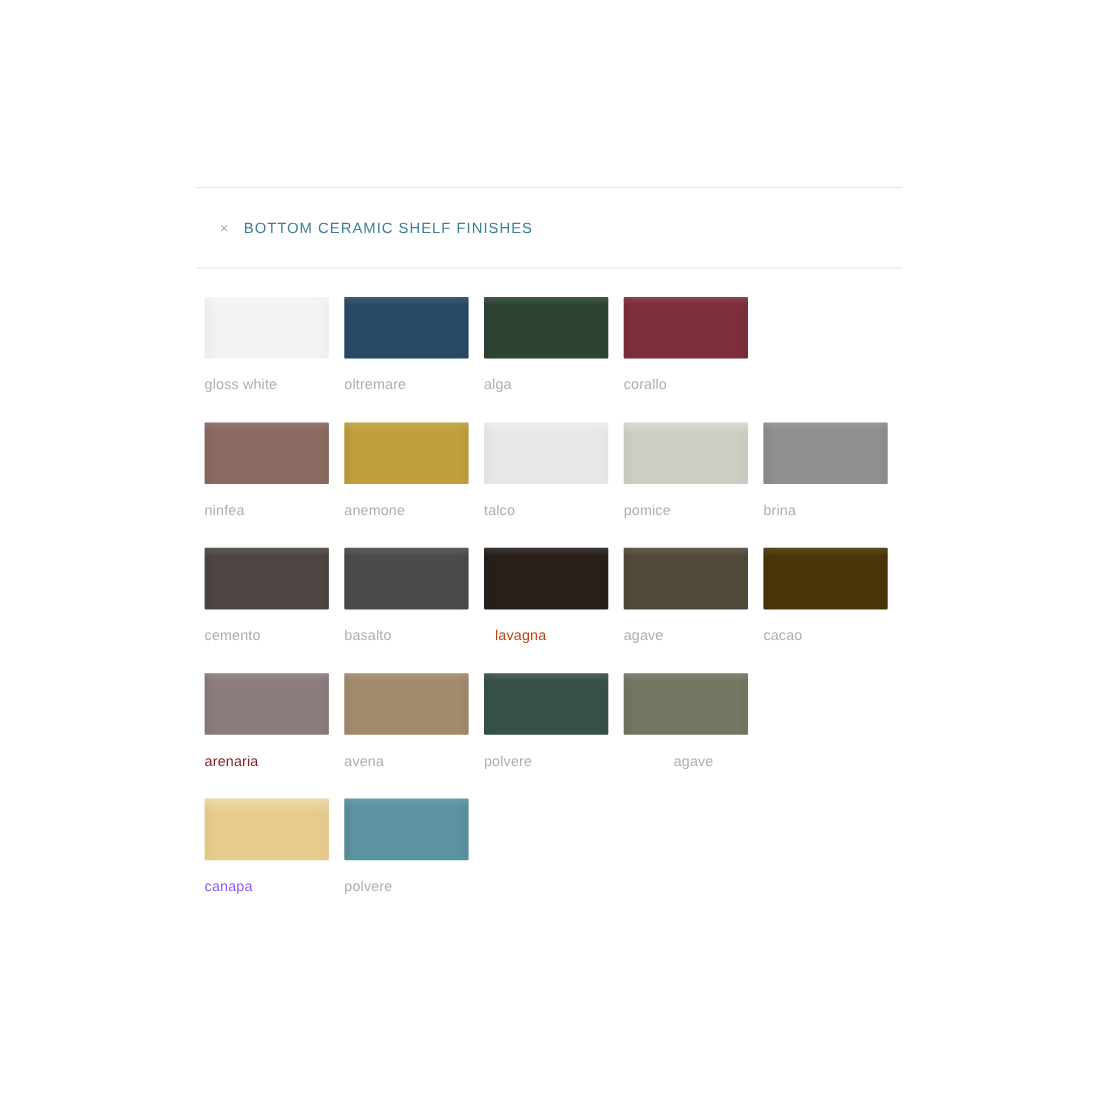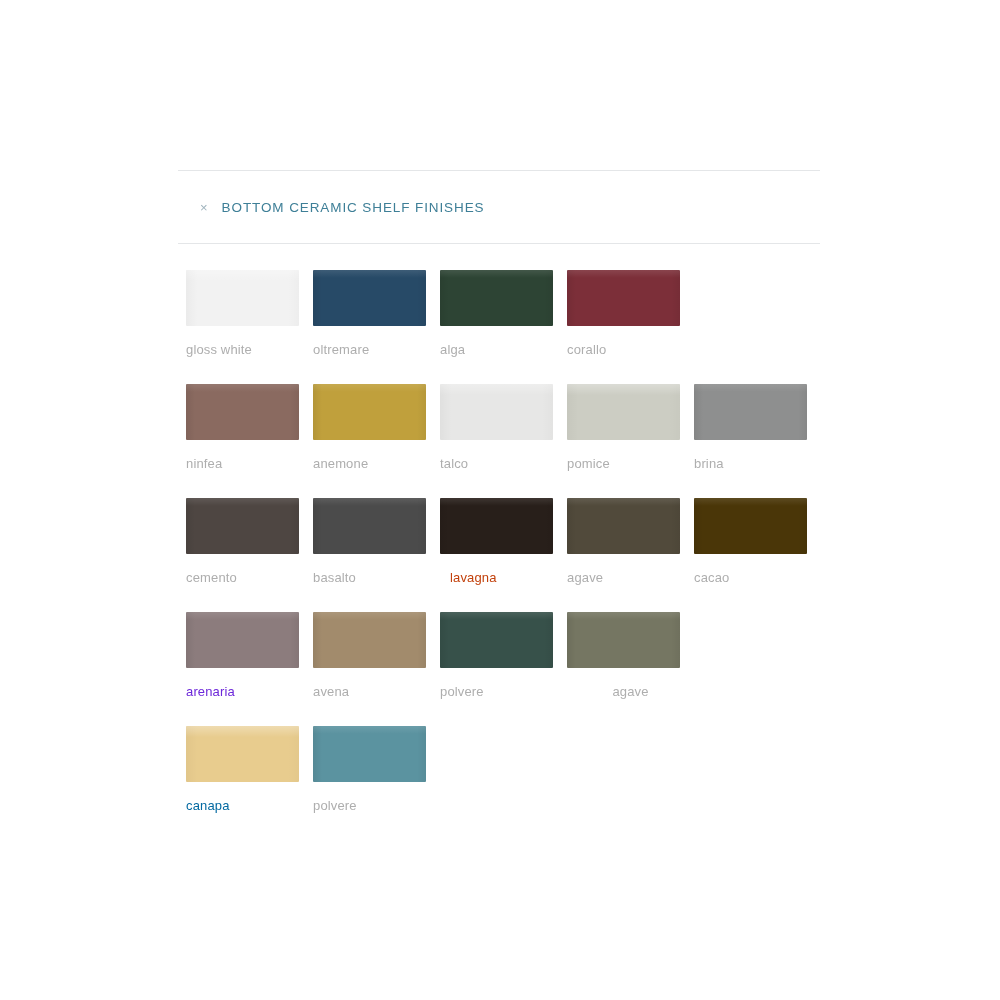--- a/index.html
+++ b/index.html
@@ -200,40 +200,40 @@
       </div>
       <div class="swatch-cell">
         <div class="swatch-chip" style="background-color: rgb(74, 54, 8);"></div>
         <div class="swatch-label" style="color: rgb(174, 174, 174);">cacao</div>
       </div>
     </div>
 
     <div class="swatch-row">
       <div class="swatch-cell">
         <div class="swatch-chip" style="background-color: rgb(140, 124, 125);"></div>
-        <div class="swatch-label" style="color: #6d28d9;">arenaria</div>
+        <div class="swatch-label" style="color: #7f1d1d;">arenaria</div>
       </div>
       <div class="swatch-cell">
         <div class="swatch-chip" style="background-color: rgb(162, 139, 108);"></div>
         <div class="swatch-label" style="color: rgb(174, 174, 174);">avena</div>
       </div>
       <div class="swatch-cell">
         <div class="swatch-chip" style="background-color: rgb(55, 81, 74);"></div>
         <div class="swatch-label" style="color: rgb(174, 174, 174);">polvere</div>
       </div>
       <div class="swatch-cell">
         <div class="swatch-chip" style="background-color: rgb(117, 118, 98);"></div>
         <div class="swatch-label" style="color: rgb(174, 174, 174); text-align: center;">agave</div>
       </div>
     </div>
 
     <div class="swatch-row">
       <div class="swatch-cell">
         <div class="swatch-chip light" style="background-color: rgb(232, 204, 142);"></div>
-        <div class="swatch-label" style="color: #0369a1;">canapa</div>
+        <div class="swatch-label" style="color: #8b5cf6;">canapa</div>
       </div>
       <div class="swatch-cell">
         <div class="swatch-chip" style="background-color: rgb(91, 147, 160);"></div>
         <div class="swatch-label" style="color: rgb(174, 174, 174);">polvere</div>
       </div>
     </div>
 
   </section>
 
 </div>

